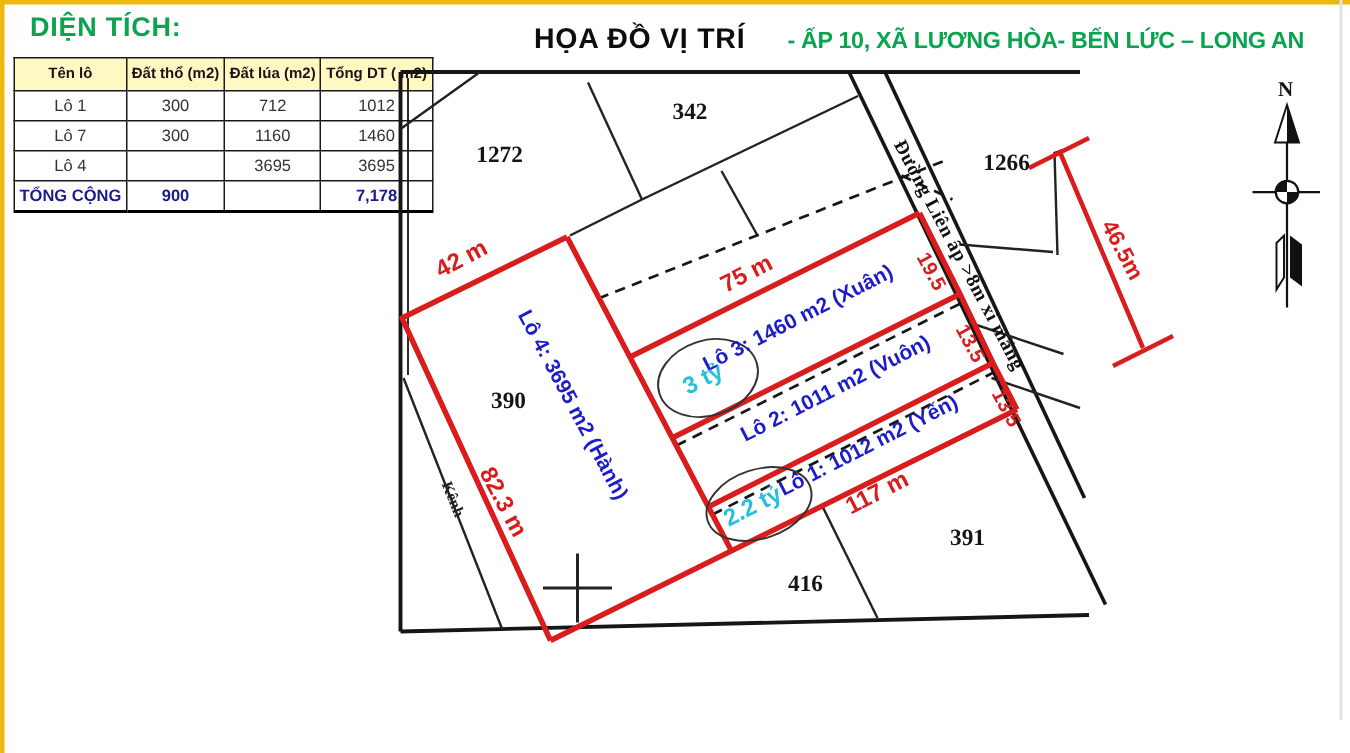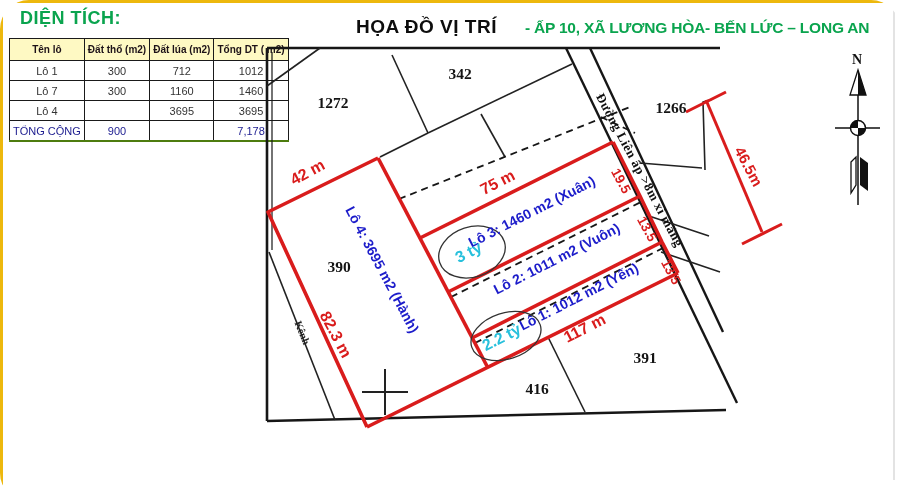--- a/index.html
+++ b/index.html
@@ -1,18 +1,18 @@
 <!DOCTYPE html>
 <html><head>
 <meta charset="utf-8">
 <style>
   html,body{margin:0;padding:0;background:#ffffff;}
   .page{
     position:relative;width:900px;height:502px;background:#ffffff;
-    overflow:hidden;font-family:"Liberation Sans",sans-serif;border-radius:29px;
+    overflow:hidden;font-family:"Liberation Sans",sans-serif;
   }
   .frame-top{position:absolute;left:0;top:0;width:900px;height:3px;background:#edb80d;}
   .frame-left{position:absolute;left:0;top:0;width:3px;height:502px;background:#edb80d;}
   .frame-right{position:absolute;left:893px;top:0;width:2px;height:480px;background:#e3e3e3;}
 
   .area-title{
     position:absolute;left:20px;top:8px;
     font-size:18px;font-weight:bold;color:#0aa44e;letter-spacing:.5px;
   }
   table.area{
@@ -20,21 +20,21 @@
     table-layout:fixed;background:#fff;
   }
   table.area td,table.area th{
     border:1px solid #1a1a1a;height:19px;padding:0 3px;
     font-size:11px;color:#333;text-align:center;white-space:nowrap;overflow:visible;
   }
   table.area th{
     background:#fef9c3;color:#1d1218;font-weight:bold;font-size:10px;height:21px;
   }
   table.area tr.total td{
-    color:#1b1b8f;font-weight:normal;border-bottom:2px solid #4d7c0f;
+    color:#1b1b8f;font-weight:bold;border-bottom:2px solid #000000;
   }
   table.area tr.total td:first-child{text-align:left;}
   table.area tr.total td.num{}
 
   .map-heading{
     position:absolute;left:356px;top:16px;display:flex;gap:28px;align-items:baseline;white-space:nowrap;
   }
   .map-heading .t1{font-size:19px;font-weight:bold;color:#0d0d0d;letter-spacing:.5px;}
   .map-heading .t2{font-size:15.5px;font-weight:bold;color:#0aa44e;letter-spacing:-.2px;}
 

